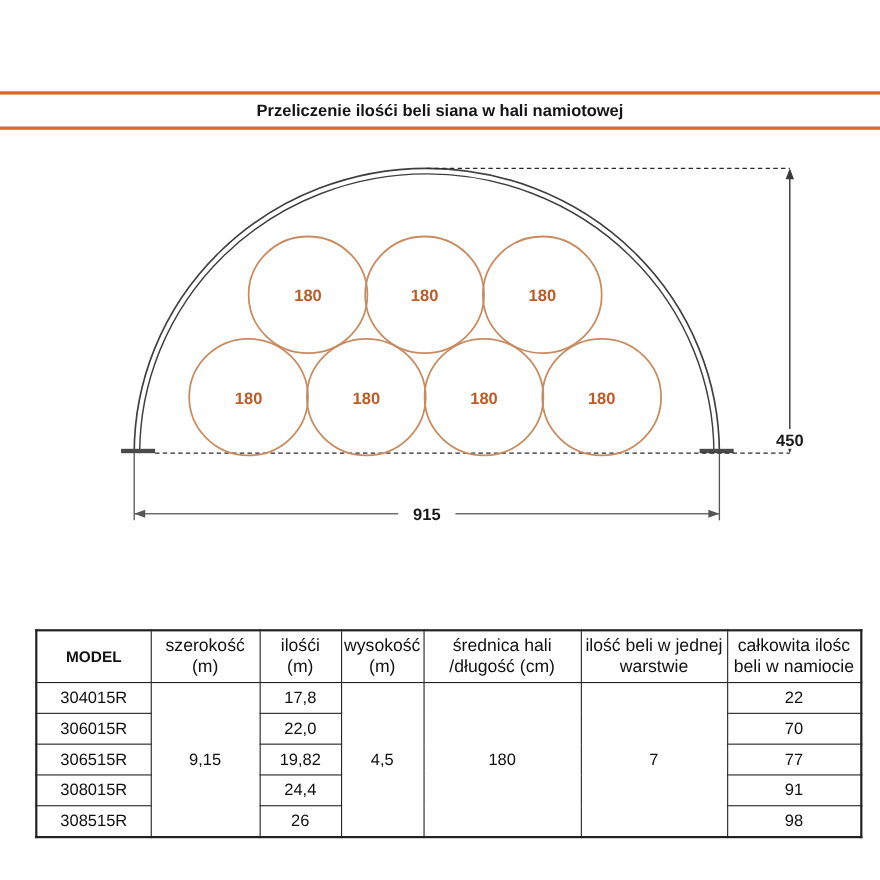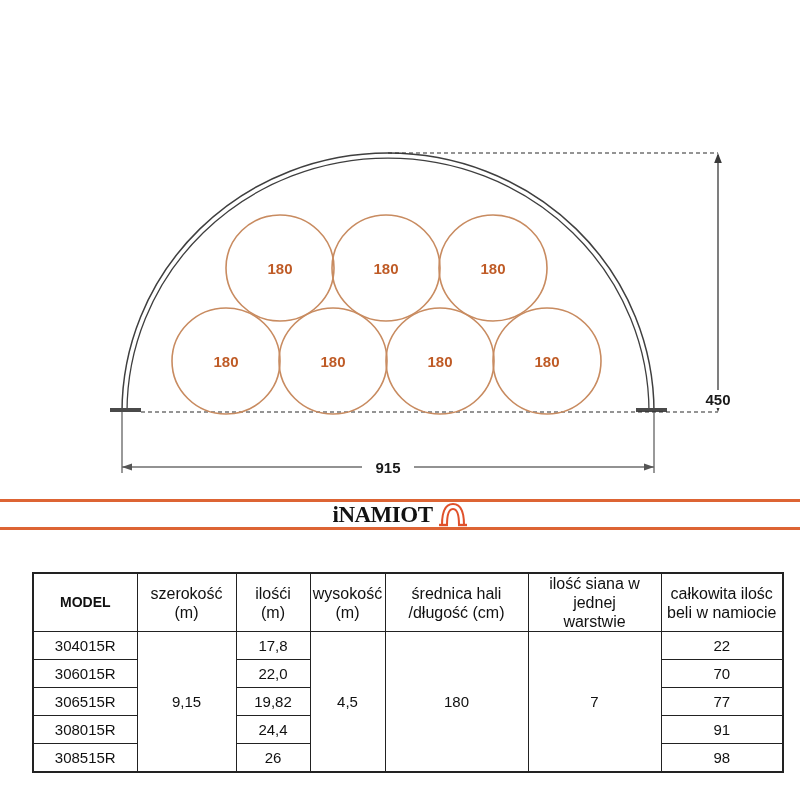--- a/index.html
+++ b/index.html
@@ -28,20 +28,23 @@
   .specs-table th{height:46px;font-size:16px;font-weight:normal;line-height:19px;}
   .specs-table th.model-h{font-weight:bold;font-size:14px;}
   .specs-table td{height:27px;font-size:15px;}
   .specs-table td.model-cell{font-weight:normal;}
 </style>
 </head>
 <body>
 
 <div class="page">
 
+  <div class="title-band">
+    <div class="title">Przeliczenie ilośći beli siana w hali namiotowej</div>
+  </div>
 
   <svg class="diagram-svg" width="800" height="382" viewBox="0 0 800 382">
 
     <path d="M122 295 A 266 259 0 0 1 654 295" fill="none" stroke="#3f3f3f" stroke-width="1.5"></path>
     <path d="M127 295 A 261 254 0 0 1 649 295" fill="none" stroke="#3f3f3f" stroke-width="1.3"></path>
 
     <rect x="110" y="291" width="31" height="4" fill="#4a4a4a"></rect>
     <rect x="636" y="291" width="31" height="4" fill="#4a4a4a"></rect>
 
     <line x1="388" y1="36" x2="718" y2="36" stroke="#2a2a2a" stroke-width="1.2" stroke-dasharray="4 3"></line>
@@ -76,31 +79,20 @@
       <line x1="122" y1="295" x2="122" y2="356" stroke="#555" stroke-width="1.2"></line>
       <line x1="654" y1="295" x2="654" y2="356" stroke="#555" stroke-width="1.2"></line>
       <line x1="122" y1="350" x2="654" y2="350" stroke="#6e6e6e" stroke-width="1.5"></line>
       <polygon points="122,350 132,346.4 132,353.6" fill="#555"></polygon>
       <polygon points="654,350 644,346.4 644,353.6" fill="#555"></polygon>
       <rect x="362" y="341" width="52" height="18" fill="#fff"></rect>
       <text x="388" y="356" text-anchor="middle" class="dim-label">915</text>
     </g>
   </svg>
 
-  <div class="logo-band">
-    <span class="logo-text">iNAMIOT</span>
-    <span style="display:inline-block;line-height:0;">
-      <svg width="30" height="27" viewBox="0 0 30 27">
-        <path d="M4 24 Q4 3 15 3 Q26 3 26 24" fill="none" stroke="#e0512b" stroke-width="2"></path>
-        <path d="M9 24 Q9 8 15 8 Q21 8 21 24" fill="none" stroke="#e0512b" stroke-width="2"></path>
-        <line x1="1" y1="24" x2="10" y2="24" stroke="#e0512b" stroke-width="2.4"></line>
-        <line x1="20" y1="24" x2="29" y2="24" stroke="#e0512b" stroke-width="2.4"></line>
-      </svg>
-    </span>
-  </div>
 
   <table class="specs-table">
     <colgroup>
       <col style="width:104px">
         <col style="width:99px">
         <col style="width:74px">
       <col style="width:75px">
         <col style="width:143px">
         <col style="width:133px">
         <col style="width:122px">
@@ -120,21 +112,21 @@
         </th>
         <th>
           <div>wysokość</div>
           <div>(m)</div>
         </th>
         <th>
           <div>średnica hali</div>
           <div>/długość (cm)</div>
         </th>
         <th>
-          <div>ilość siana w jednej</div>
+          <div>ilość beli w jednej</div>
           <div>warstwie</div>
         </th>
         <th>
           <div>całkowita ilośc</div>
           <div>beli w namiocie</div>
         </th>
       </tr>
     </thead>
     <tbody>
       <tr>

